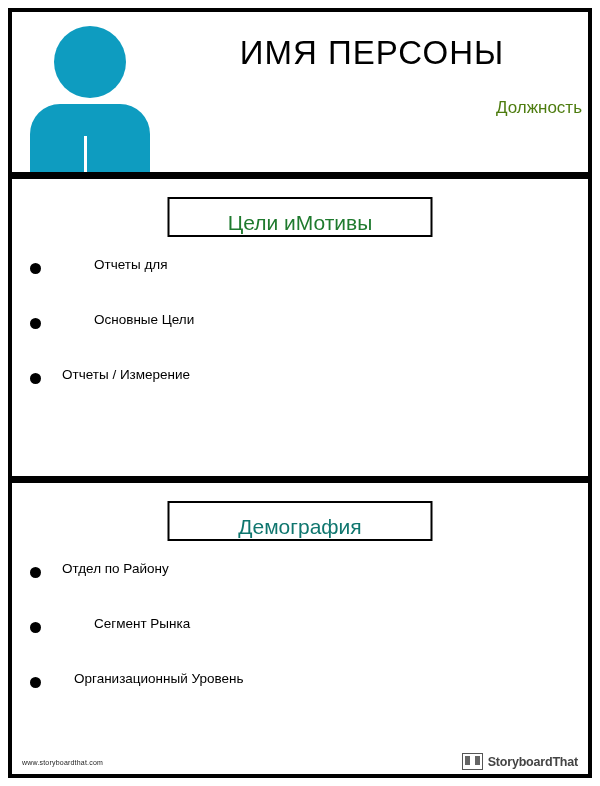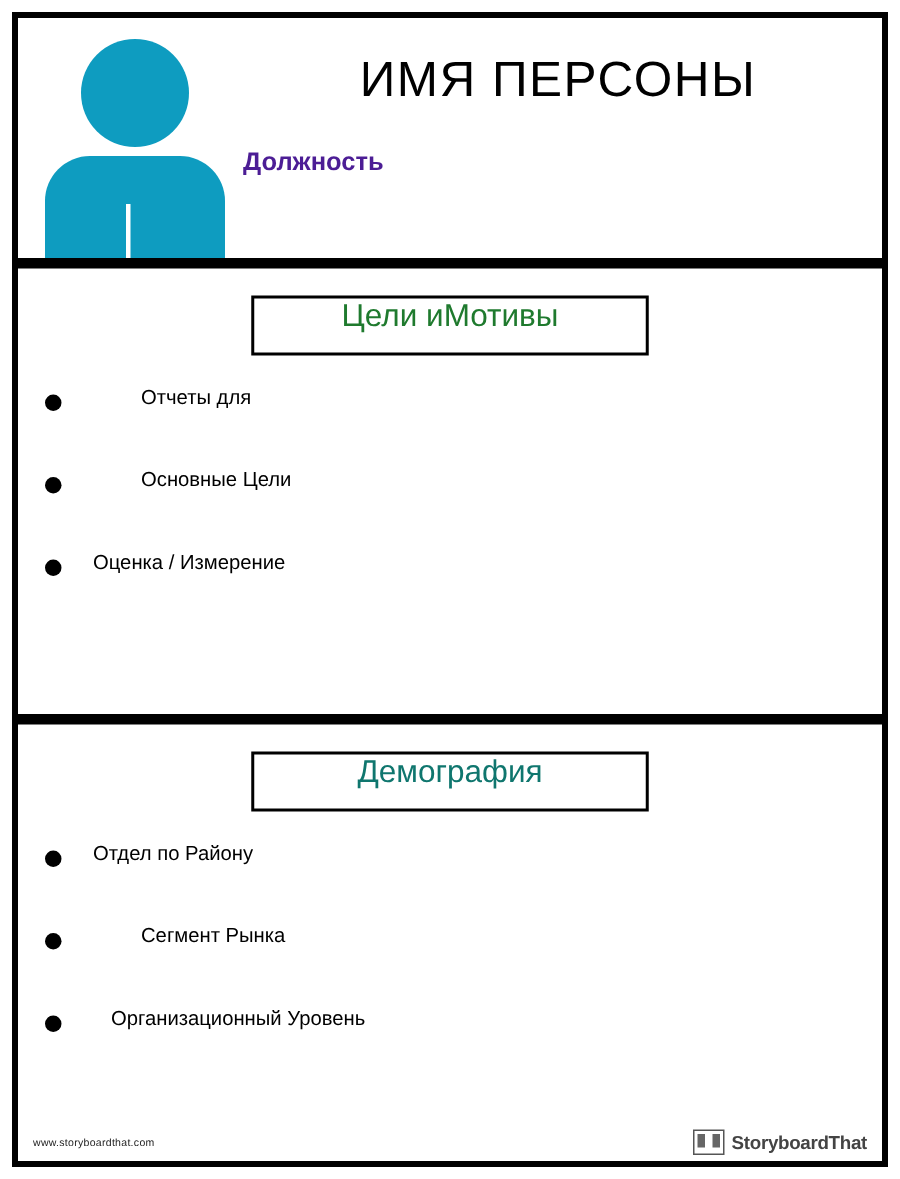--- a/index.html
+++ b/index.html
@@ -89,24 +89,23 @@
     text-align: center;
     font-size: 33px;
     letter-spacing: 1px;
     color: #000000;
   }
   .person-role {
     position: absolute;
     left: 150px;
     top: 86px;
     width: 420px;
-    text-align: left;
+    text-align: right;
     font-size: 17px;
-    color: #4c1d95;
-    font-weight: bold;
+    color: #4d7c0f;
   }
 
   .divider {
     position: absolute;
     left: 0;
     right: 0;
     height: 7px;
     background: #000000;
   }
   .divider-1 { top: 160px; }
@@ -124,21 +123,21 @@
   .section-title-box {
     position: absolute;
     left: 50%;
     transform: translateX(-50%);
     top: 18px;
     width: 265px;
     height: 40px;
     border: 2px solid #000000;
     background: #ffffff;
     display: flex;
-    align-items: flex-start;
+    align-items: flex-end;
     justify-content: center;
     box-sizing: border-box;
   }
   .section-title {
     font-size: 21px;
     font-weight: normal;
   }
   .title-green { color: #1f7a2e; }
   .title-blue  { color: #0f766e; }
 
@@ -256,21 +255,21 @@
         <div class="bullet-row ind-1">
           <span class="bullet-dot"></span>
           <span class="bullet-text">Отчеты для</span>
         </div>
         <div class="bullet-row ind-1">
           <span class="bullet-dot"></span>
           <span class="bullet-text">Основные Цели</span>
         </div>
         <div class="bullet-row ind-2">
           <span class="bullet-dot"></span>
-          <span class="bullet-text">Оценка / Измерение</span>
+          <span class="bullet-text">Отчеты / Измерение</span>
         </div>
       </div>
     </div>
 
     <div class="divider divider-2"></div>
 
     <div class="section section-demo">
       <div class="section-title-box">
         <span class="section-title title-blue">Демография</span>
       </div>

